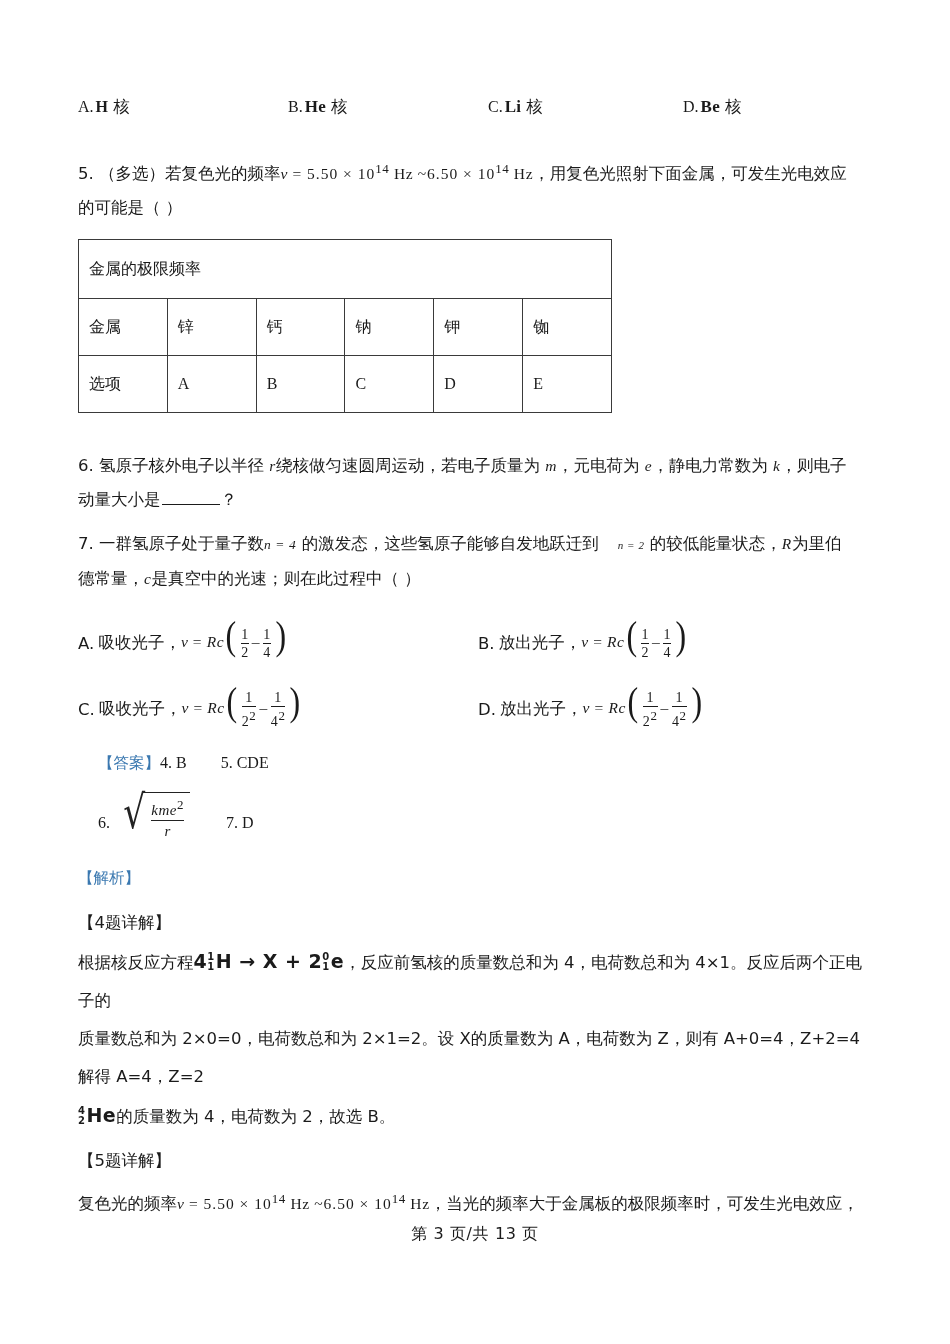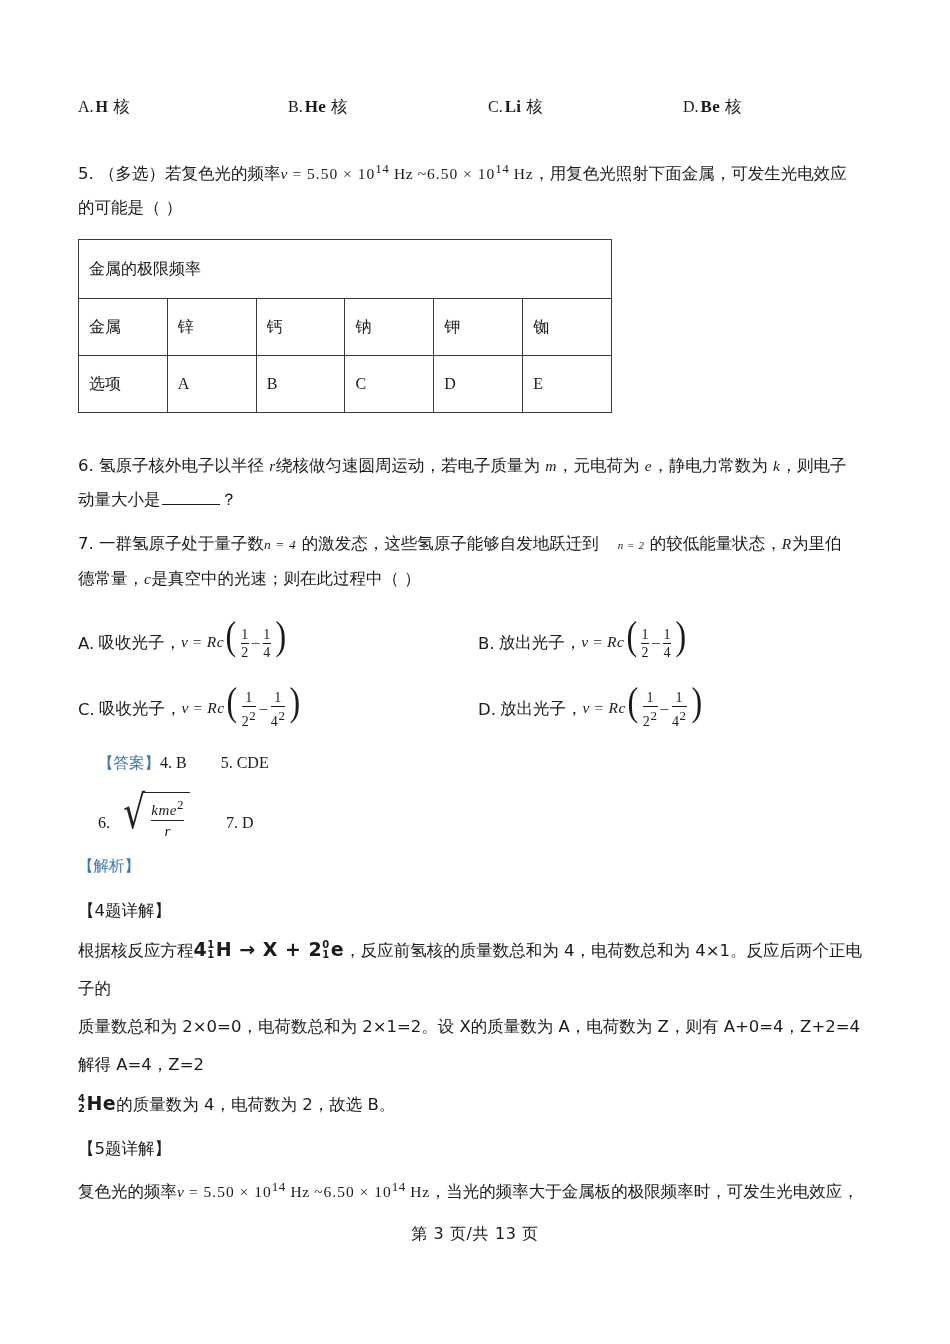--- a/index.html
+++ b/index.html
@@ -372,21 +372,21 @@
         <span class="radical">√</span>
         <span class="frac">
           <span class="num"><span>kme</span><sup class="exp">2</sup></span>
           <span class="den">r</span>
         </span>
       </span>
       <span style="display:inline-block;width:30px;"></span>
       <span>7. D</span>
     </div>
 
-    <div class="blue" style="margin-top:2px;line-height:32px;">【解析】</div>
+    <div class="blue" style="margin-top:14px;line-height:32px;">【解析】</div>
 
     <div class="para cn" style="margin-top:10px;">【4题详解】</div>
 
     <div class="para cn">
       <span>根据核反应方程</span><b class="eqtxt"><span>4</span><span class="nuc-frac">
             <span>1</span>
             <span>1</span>
           </span><span>H</span> <span>→ X + 2</span><span class="nuc-frac">
             <span>0</span>
             <span>1</span>

